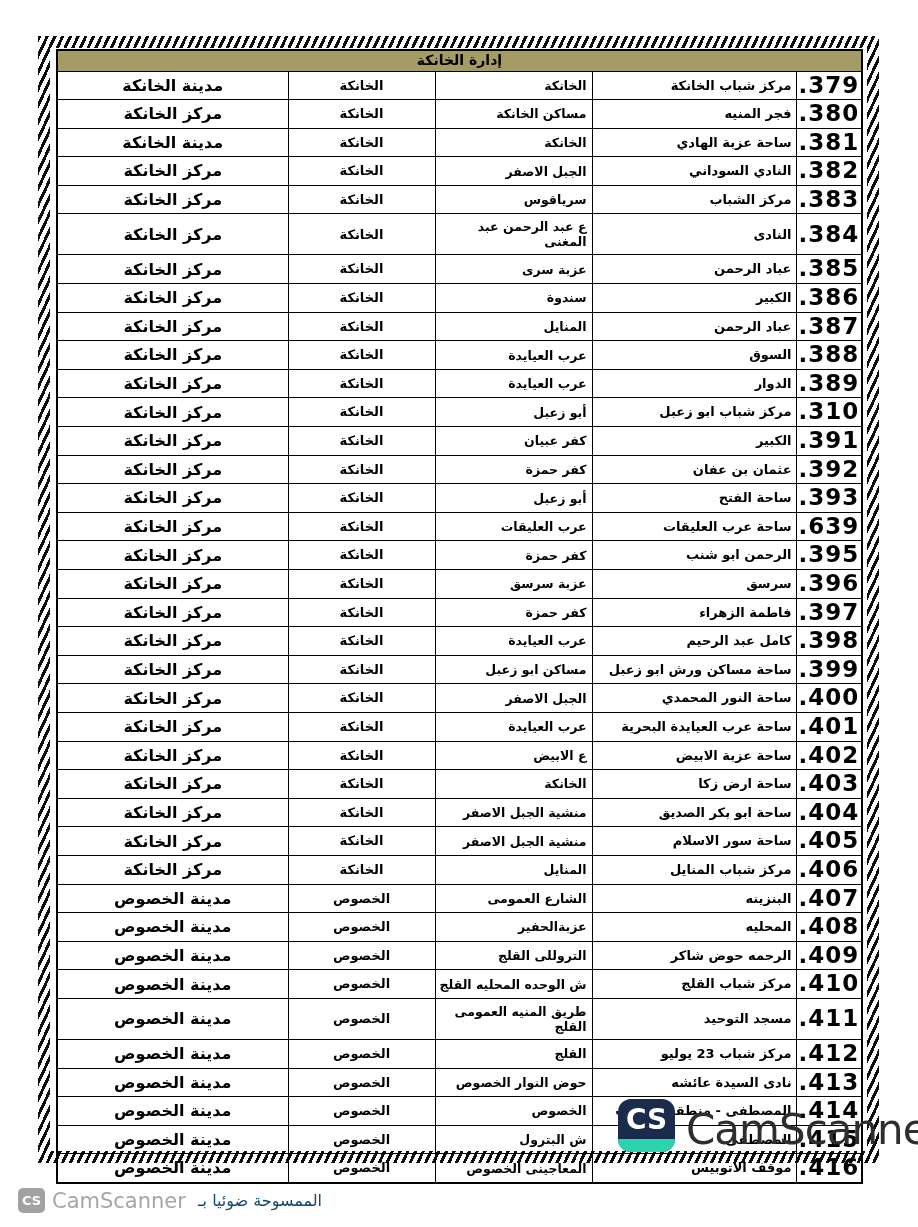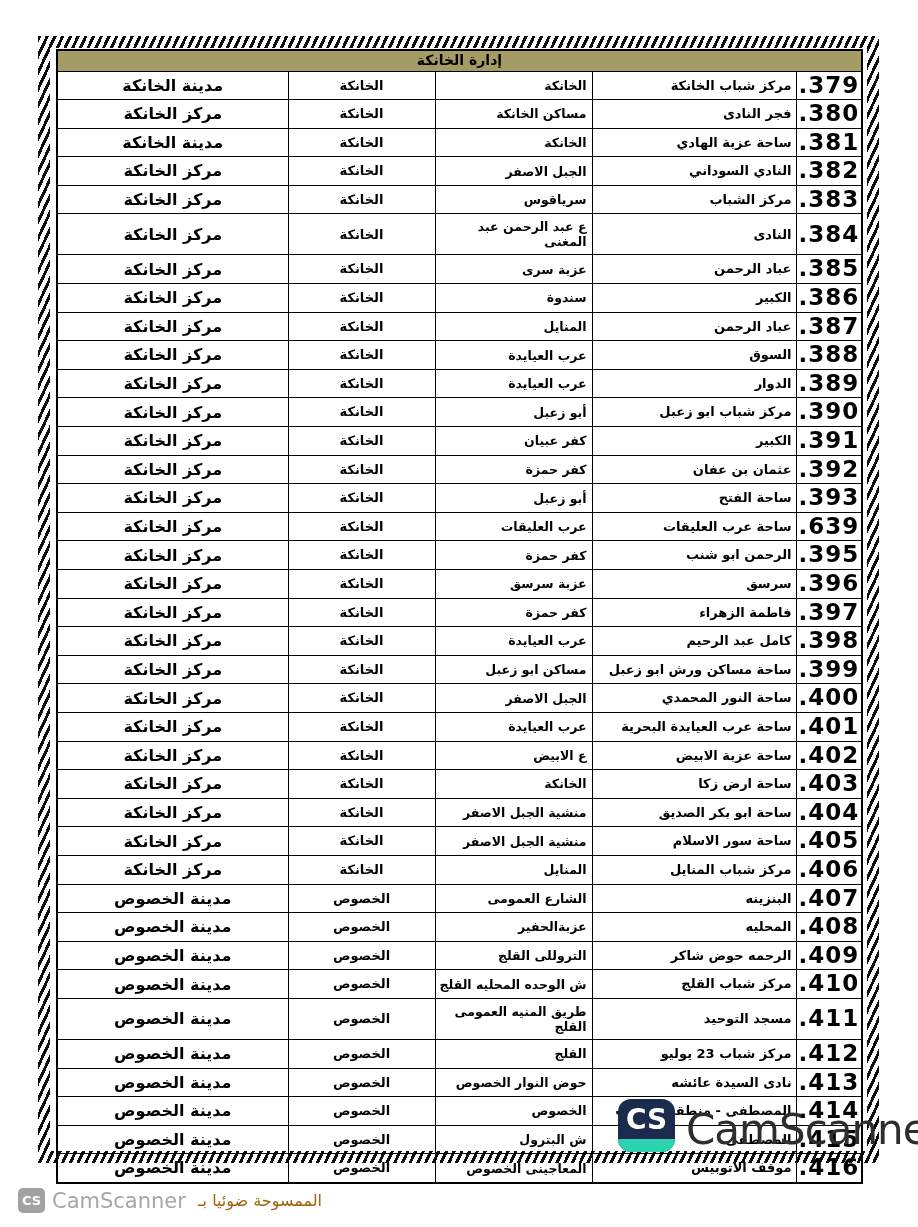--- a/index.html
+++ b/index.html
@@ -96,21 +96,21 @@
   .footer-logo {
     width:27px; height:25px;
     border-radius:5px;
     background:#a2a2a2;
     color:#ffffff;
     font-size:13px; font-weight:bold;
     display:flex; align-items:center; justify-content:center;
     margin-right:7px;
   }
   .footer-brand { font-size:21px; color:#a6a6a6; }
-  .footer-arabic { font-size:16px; color:#a16207; margin-left:12px; direction:rtl; }
+  .footer-arabic { font-size:16px; color:#0c4a6e; margin-left:12px; direction:rtl; }
 </style>
 </head>
 <body>
 
 <div class="page">
 
   <div class="frame">
     <div class="table-wrap">
       <table class="loc">
         <colgroup>
@@ -126,21 +126,21 @@
             </tr>
             <tr class="data-row">
               <td class="c-num">379.</td>
               <td class="c-name">مركز شباب الخانكة</td>
               <td class="c-area">الخانكة</td>
               <td class="c-district">الخانكة</td>
               <td class="c-city">مدينة الخانكة</td>
             </tr>
             <tr class="data-row">
               <td class="c-num">380.</td>
-              <td class="c-name">فجر النادى</td>
+              <td class="c-name">فجر المنيه</td>
               <td class="c-area">مساكن الخانكة</td>
               <td class="c-district">الخانكة</td>
               <td class="c-city">مركز الخانكة</td>
             </tr>
             <tr class="data-row">
               <td class="c-num">381.</td>
               <td class="c-name">ساحة عزبة الهادي</td>
               <td class="c-area">الخانكة</td>
               <td class="c-district">الخانكة</td>
               <td class="c-city">مدينة الخانكة</td>
@@ -195,21 +195,21 @@
               <td class="c-city">مركز الخانكة</td>
             </tr>
             <tr class="data-row">
               <td class="c-num">389.</td>
               <td class="c-name">الدوار</td>
               <td class="c-area">عرب العيايدة</td>
               <td class="c-district">الخانكة</td>
               <td class="c-city">مركز الخانكة</td>
             </tr>
             <tr class="data-row">
-              <td class="c-num">390.</td>
+              <td class="c-num">310.</td>
               <td class="c-name">مركز شباب ابو زعبل</td>
               <td class="c-area">أبو زعبل</td>
               <td class="c-district">الخانكة</td>
               <td class="c-city">مركز الخانكة</td>
             </tr>
             <tr class="data-row">
               <td class="c-num">391.</td>
               <td class="c-name">الكبير</td>
               <td class="c-area">كفر عبيان</td>
               <td class="c-district">الخانكة</td>

